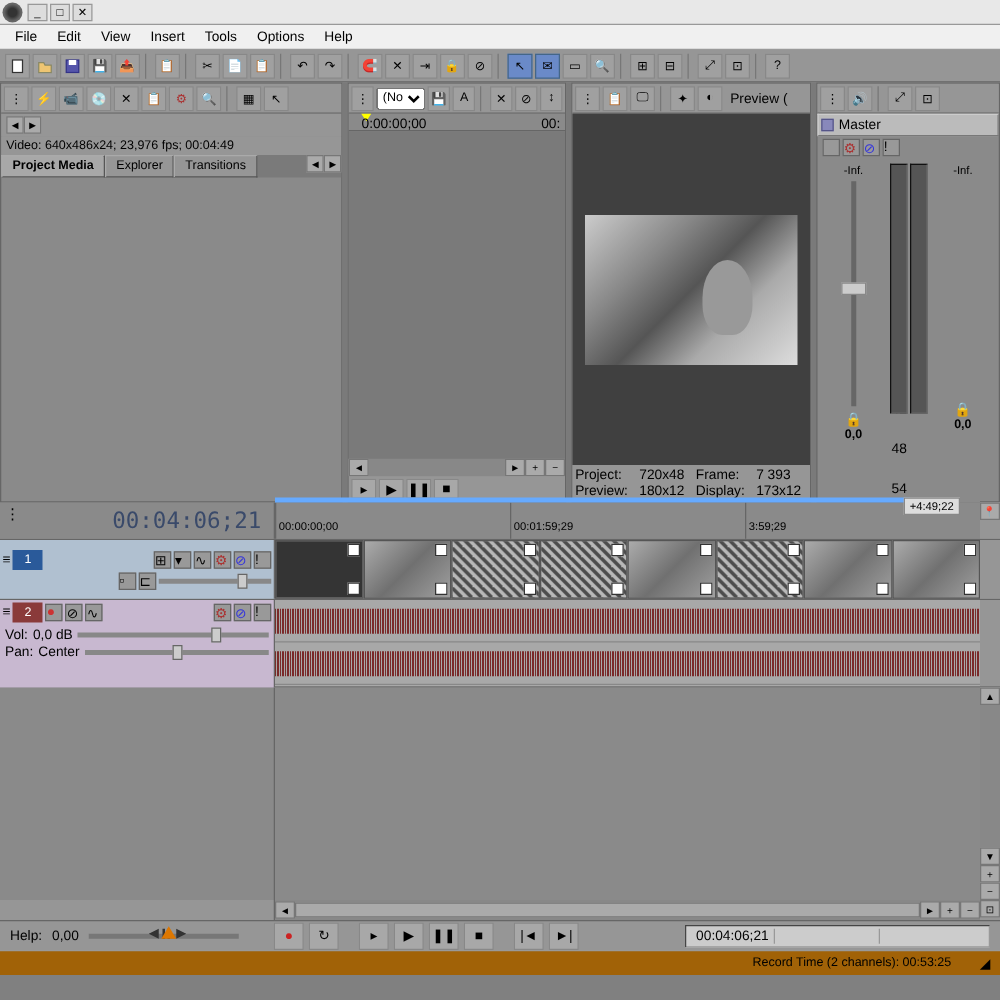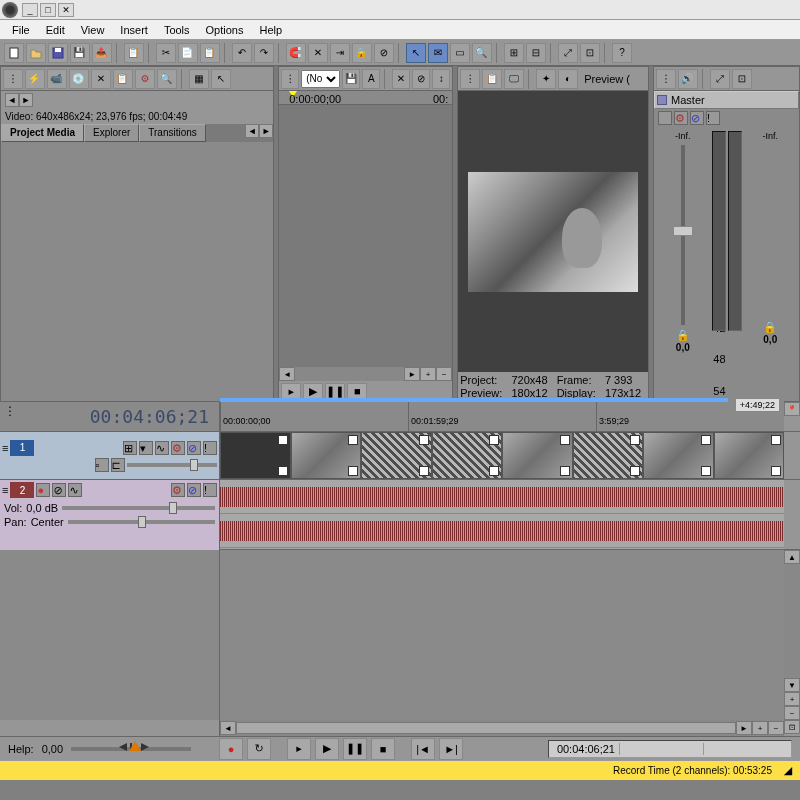--- a/index.html
+++ b/index.html
@@ -49,21 +49,21 @@
 .meter { width: 14px; height: 200px; background: #555; position: relative; border: 1px inset #666; }
 .meter-scale { position: absolute; right: 16px; top: 0; height: 100%; display: flex; flex-direction: column; justify-content: space-between; font-size: 8px; color: #000; }
 .meter-val { font-size: 10px; text-align: center; font-weight: bold; }
 .timeline-area { background: #8a8a8a; }
 .tl-ruler-row { display: flex; height: 30px; border-bottom: 1px solid #666; }
 .tl-left { width: 220px; background: #8a8a8a; border-right: 1px solid #666; display: flex; align-items: center; justify-content: flex-end; padding-right: 10px; }
 .tl-time { font-size: 18px; color: #3a4a6a; font-family: monospace; }
 .tl-ruler { flex: 1; background: #8a8a8a; position: relative; display: flex; }
 .tl-ruler-overlay { position: absolute; top: -4px; left: 0; right: 0; height: 4px; background: linear-gradient(to right, #6af 0%, #6af 90%, #8a8a8a 90%); }
 .tl-tick { flex: 1; border-left: 1px solid #666; font-size: 9px; color: #000; padding-left: 2px; padding-top: 14px; }
-.tl-box { position: absolute; right: 4px; top: -4px; background: #ddd; border: 1px solid #888; padding: 1px 4px; font-size: 9px; }
+.tl-box { position: absolute; right: 16px; top: -4px; background: #ddd; border: 1px solid #888; padding: 1px 4px; font-size: 9px; }
 .track { display: flex; height: 48px; border-bottom: 1px solid #666; }
 .track-head { width: 220px; background: #b0c0d0; border-right: 1px solid #666; display: flex; align-items: center; padding: 2px; gap: 2px; }
 .track-head.audio { background: #c8b8d0; flex-direction: column; align-items: stretch; height: 70px; }
 .track-num { width: 24px; height: 16px; background: #2a5a9a; color: #fff; display: flex; align-items: center; justify-content: center; font-size: 10px; }
 .track-num.a { background: #8a3a3a; }
 .track-icons { display: flex; gap: 2px; }
 .tk-icon { width: 14px; height: 14px; background: #999; border: 1px solid #666; cursor: pointer; }
 .track-content { flex: 1; background: #9a9a9a; position: relative; display: flex; }
 .clip { flex: 1; background: #888; border: 1px solid #555; position: relative; overflow: hidden; }
 .clip-thumb { width: 100%; height: 100%; background: linear-gradient(45deg, #333 25%, #ccc 25%, #ccc 50%, #333 50%, #333 75%, #ccc 75%); background-size: 8px 8px; opacity: 0.7; }
@@ -82,21 +82,21 @@
 .slider-knob { position: absolute; top: -4px; width: 8px; height: 12px; background: #ccc; border: 1px solid #666; }
 .tl-empty { height: 170px; background: #8a8a8a; display: flex; }
 .tl-empty-left { width: 220px; border-right: 1px solid #666; }
 .tl-scroll { height: 16px; background: #969696; display: flex; }
 .tl-scroll-left { width: 220px; border-right: 1px solid #666; }
 .tl-scroll-bar { flex: 1; background: #888; display: flex; align-items: center; }
 .scroll-btn { width: 16px; height: 14px; background: #aaa; border: 1px solid #777; cursor: pointer; display: flex; align-items: center; justify-content: center; font-size: 8px; }
 .bt-btn { width: 24px; height: 22px; background: #a8a8a8; border: 1px solid #888; display: flex; align-items: center; justify-content: center; cursor: pointer; font-size: 11px; }
 .rec-btn { color: #c22; }
 .time-display { margin-left: auto; background: #ccc; border: 1px inset #999; padding: 2px 8px; font-family: monospace; display: flex; gap: 4px; }
-.statusbar { height: 20px; background: #fde047; border-top: 1px solid #999; display: flex; align-items: center; padding: 0 4px; }
+.statusbar { height: 20px; background: #a16207; border-top: 1px solid #999; display: flex; align-items: center; padding: 0 4px; gap: 11px; }
 .status-right { margin-left: auto; font-size: 10px; }
 .rate-area { height: 24px; background: #969696; display: flex; align-items: center; padding: 4px 8px; gap: 8px; border-top: 1px solid #666; }
 .rate-slider { width: 120px; height: 4px; background: #777; position: relative; }
 .rate-knob { position: absolute; left: 48%; top: -6px; width: 0; height: 0; border-left: 6px solid transparent; border-right: 6px solid transparent; border-bottom: 10px solid #d70; }
 .nav-arrows { display: flex; gap: 0; }
 .nav-arrow { width: 14px; height: 14px; background: #aaa; border: 1px solid #777; display: flex; align-items: center; justify-content: center; font-size: 9px; cursor: pointer; }
 svg { display: block; }
 .divider { width: 4px; background: #7a7a7a; cursor: col-resize; }
 </style>
 </head>

